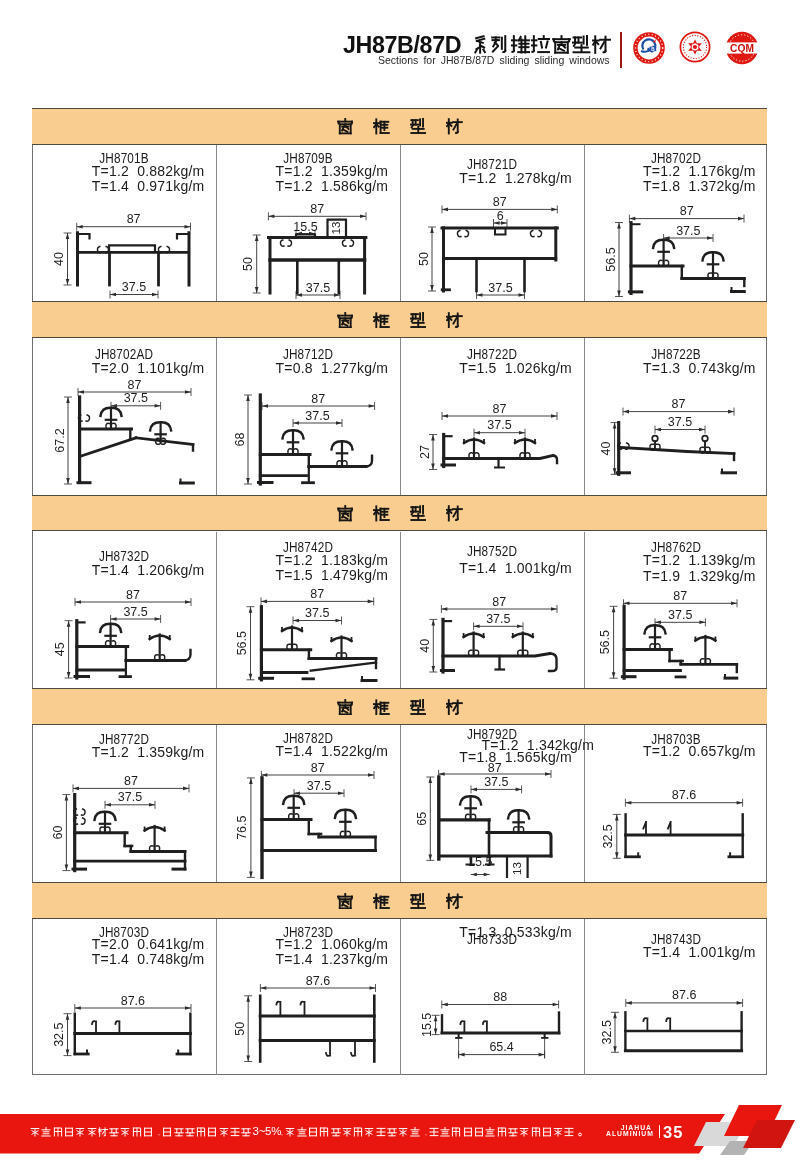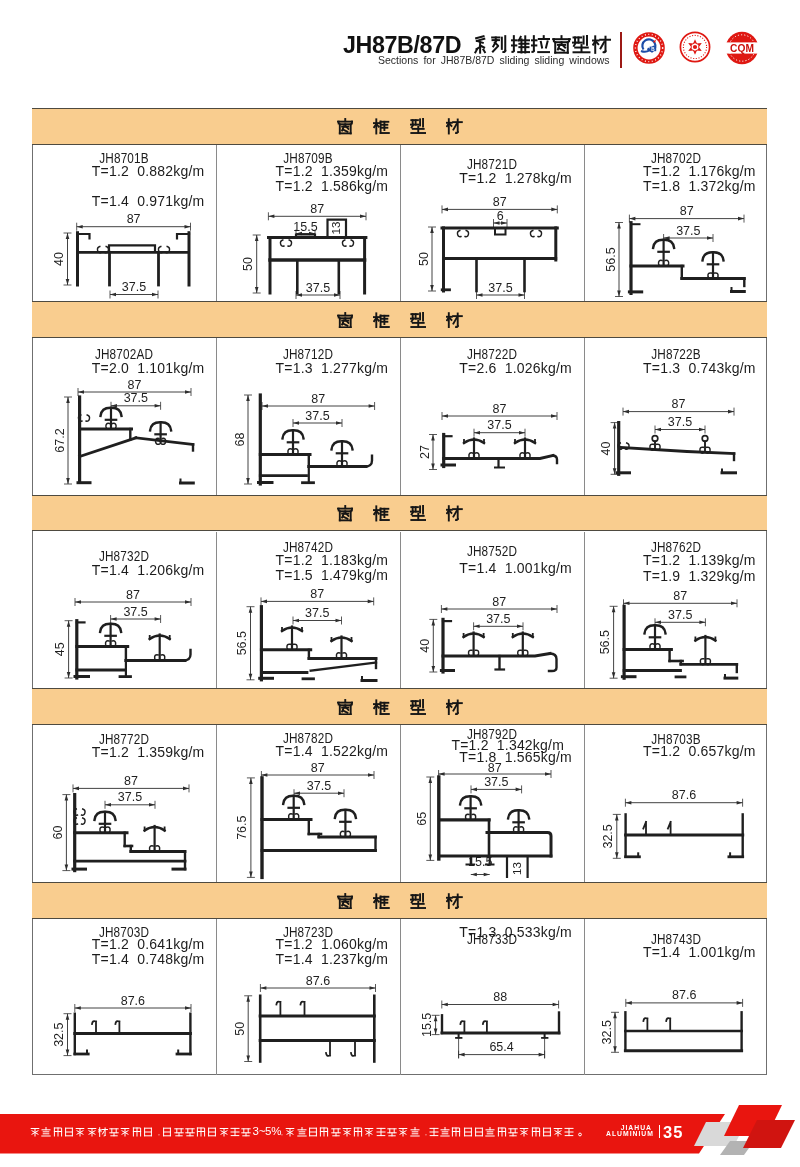--- a/index.html
+++ b/index.html
@@ -464,21 +464,21 @@
         <path d="M71 9 V85"></path>
         <path d="M71 85 Q69 93 61 91"></path>
         <path d="M64 37 L45 70"></path>
       </g>
     </svg>
 
 <div class="nm" style="left:64.4px;top:151.0px">JH8701B</div>
 
 <div class="sp" style="left:44.4px;top:164.0px">T=1.2  0.882kg/m</div>
 
-<div class="sp" style="left:44.4px;top:194px">T=1.4  0.971kg/m</div>
+<div class="sp" style="left:44.4px;top:179.0px">T=1.4  0.971kg/m</div>
 
 <svg style="position:absolute;left:32.5px;top:144.5px" width="184" height="157" viewBox="0 0 184 157">
       <line x1="43.7" y1="81.7" x2="157.5" y2="81.7" stroke="#2e2e2e" stroke-width="0.9"></line>
       <path d="M43.7 81.7 L49.7 83.5 L49.7 79.9 Z" fill="#2e2e2e"></path>
       <path d="M157.5 81.7 L151.5 79.9 L151.5 83.5 Z" fill="#2e2e2e"></path>
       <line x1="43.7" y1="77.7" x2="43.7" y2="85.7" stroke="#2e2e2e" stroke-width="0.8"></line>
       <line x1="157.5" y1="77.7" x2="157.5" y2="85.7" stroke="#2e2e2e" stroke-width="0.8"></line>
       <text x="100.6" y="78.2" font-size="12.5" fill="#1f1f1f" text-anchor="middle" font-family="Liberation Sans,sans-serif">87</text>
       <line x1="34.5" y1="88.0" x2="34.5" y2="140.0" stroke="#2e2e2e" stroke-width="0.9"></line>
       <path d="M34.5 88.0 L32.7 94.0 L36.3 94.0 Z" fill="#2e2e2e"></path>
@@ -671,21 +671,21 @@
       <path d="M78.0 70.0 V90.0" fill="none" stroke="#1f1f1f" stroke-width="2.2" stroke-linecap="square"></path>
       <path d="M76.4 85.5 q-4 -0.8 -3.4 3.4 q0.6 3.2 3.8 2.2 M79.6 85.5 q4 -0.8 3.4 3.4 q-0.6 3.2 -3.8 2.2" fill="none" stroke="#1f1f1f" stroke-width="1.5" stroke-linecap="square"></path>
       <path d="M117.1 92.5 Q118.1 84.0 127.6 84.3 Q137.1 84.0 138.1 92.5" fill="none" stroke="#1f1f1f" stroke-width="2.4" stroke-linecap="square"></path>
       <path d="M122.4 96.3 H132.8" fill="none" stroke="#1f1f1f" stroke-width="2.2" stroke-linecap="square"></path>
       <path d="M127.6 84.5 V105.0" fill="none" stroke="#1f1f1f" stroke-width="2.2" stroke-linecap="square"></path>
       <path d="M126.0 100.5 q-4 -0.8 -3.4 3.4 q0.6 3.2 3.8 2.2 M129.2 100.5 q4 -0.8 3.4 3.4 q-0.6 3.2 -3.8 2.2" fill="none" stroke="#1f1f1f" stroke-width="1.5" stroke-linecap="square"></path>
     </svg>
 
 <div class="nm" style="left:248.1px;top:346.7px">JH8712D</div>
 
-<div class="sp" style="left:228.1px;top:361.0px">T=1.3  1.277kg/m</div>
+<div class="sp" style="left:228.1px;top:361.0px">T=0.8  1.277kg/m</div>
 
 <svg style="position:absolute;left:216.2px;top:338.0px" width="184" height="157" viewBox="0 0 184 157">
       <line x1="46.0" y1="68.0" x2="158.6" y2="68.0" stroke="#2e2e2e" stroke-width="0.9"></line>
       <path d="M46.0 68.0 L52.0 69.8 L52.0 66.2 Z" fill="#2e2e2e"></path>
       <path d="M158.6 68.0 L152.6 66.2 L152.6 69.8 Z" fill="#2e2e2e"></path>
       <line x1="46.0" y1="64.0" x2="46.0" y2="72.0" stroke="#2e2e2e" stroke-width="0.8"></line>
       <line x1="158.6" y1="64.0" x2="158.6" y2="72.0" stroke="#2e2e2e" stroke-width="0.8"></line>
       <text x="102.3" y="64.5" font-size="12.5" fill="#1f1f1f" text-anchor="middle" font-family="Liberation Sans,sans-serif">87</text>
       <line x1="77.0" y1="85.0" x2="126.0" y2="85.0" stroke="#2e2e2e" stroke-width="0.9"></line>
       <path d="M77.0 85.0 L83.0 86.8 L83.0 83.2 Z" fill="#2e2e2e"></path>
@@ -713,21 +713,21 @@
       <path d="M77.0 92.5 V115.5" fill="none" stroke="#1f1f1f" stroke-width="2.2" stroke-linecap="square"></path>
       <path d="M75.4 111.0 q-4 -0.8 -3.4 3.4 q0.6 3.2 3.8 2.2 M78.6 111.0 q4 -0.8 3.4 3.4 q-0.6 3.2 -3.8 2.2" fill="none" stroke="#1f1f1f" stroke-width="1.5" stroke-linecap="square"></path>
       <path d="M115.5 111.5 Q116.5 103.0 126.0 103.3 Q135.5 103.0 136.5 111.5" fill="none" stroke="#1f1f1f" stroke-width="2.4" stroke-linecap="square"></path>
       <path d="M120.8 115.3 H131.2" fill="none" stroke="#1f1f1f" stroke-width="2.2" stroke-linecap="square"></path>
       <path d="M126.0 103.5 V127.5" fill="none" stroke="#1f1f1f" stroke-width="2.2" stroke-linecap="square"></path>
       <path d="M124.4 123.0 q-4 -0.8 -3.4 3.4 q0.6 3.2 3.8 2.2 M127.6 123.0 q4 -0.8 3.4 3.4 q-0.6 3.2 -3.8 2.2" fill="none" stroke="#1f1f1f" stroke-width="1.5" stroke-linecap="square"></path>
     </svg>
 
 <div class="nm" style="left:431.9px;top:347.2px">JH8722D</div>
 
-<div class="sp" style="left:411.9px;top:361.0px">T=2.6  1.026kg/m</div>
+<div class="sp" style="left:411.9px;top:361.0px">T=1.5  1.026kg/m</div>
 
 <svg style="position:absolute;left:400.0px;top:338.0px" width="184" height="157" viewBox="0 0 184 157">
       <line x1="42.0" y1="78.0" x2="157.0" y2="78.0" stroke="#2e2e2e" stroke-width="0.9"></line>
       <path d="M42.0 78.0 L48.0 79.8 L48.0 76.2 Z" fill="#2e2e2e"></path>
       <path d="M157.0 78.0 L151.0 76.2 L151.0 79.8 Z" fill="#2e2e2e"></path>
       <line x1="42.0" y1="74.0" x2="42.0" y2="82.0" stroke="#2e2e2e" stroke-width="0.8"></line>
       <line x1="157.0" y1="74.0" x2="157.0" y2="82.0" stroke="#2e2e2e" stroke-width="0.8"></line>
       <text x="99.5" y="74.5" font-size="12.5" fill="#1f1f1f" text-anchor="middle" font-family="Liberation Sans,sans-serif">87</text>
       <line x1="74.0" y1="94.7" x2="125.0" y2="94.7" stroke="#2e2e2e" stroke-width="0.9"></line>
       <path d="M74.0 94.7 L80.0 96.5 L80.0 92.9 Z" fill="#2e2e2e"></path>
@@ -1053,21 +1053,21 @@
       <path d="M77.7 71.0 V93.5" fill="none" stroke="#1f1f1f" stroke-width="2.2" stroke-linecap="square"></path>
       <path d="M76.1 89.0 q-4 -0.8 -3.4 3.4 q0.6 3.2 3.8 2.2 M79.3 89.0 q4 -0.8 3.4 3.4 q-0.6 3.2 -3.8 2.2" fill="none" stroke="#1f1f1f" stroke-width="1.5" stroke-linecap="square"></path>
       <path d="M118.9 93.0 Q119.9 84.5 129.4 84.8 Q138.9 84.5 139.9 93.0" fill="none" stroke="#1f1f1f" stroke-width="2.4" stroke-linecap="square"></path>
       <path d="M124.2 96.8 H134.6" fill="none" stroke="#1f1f1f" stroke-width="2.2" stroke-linecap="square"></path>
       <path d="M129.4 85.0 V111.0" fill="none" stroke="#1f1f1f" stroke-width="2.2" stroke-linecap="square"></path>
       <path d="M127.8 106.5 q-4 -0.8 -3.4 3.4 q0.6 3.2 3.8 2.2 M131.0 106.5 q4 -0.8 3.4 3.4 q-0.6 3.2 -3.8 2.2" fill="none" stroke="#1f1f1f" stroke-width="1.5" stroke-linecap="square"></path>
     </svg>
 
 <div class="nm" style="left:431.9px;top:726.9px">JH8792D</div>
 
-<div class="sp" style="left:404px;top:738.4px">T=1.2  1.342kg/m</div>
+<div class="sp" style="left:434px;top:738.4px">T=1.2  1.342kg/m</div>
 
 <div class="sp" style="left:411.9px;top:749.9px">T=1.8  1.565kg/m</div>
 
 <svg style="position:absolute;left:400.0px;top:724.6px" width="184" height="157" viewBox="0 0 184 157">
       <line x1="38.6" y1="49.0" x2="151.0" y2="49.0" stroke="#2e2e2e" stroke-width="0.9"></line>
       <path d="M38.6 49.0 L44.6 50.8 L44.6 47.2 Z" fill="#2e2e2e"></path>
       <path d="M151.0 49.0 L145.0 47.2 L145.0 50.8 Z" fill="#2e2e2e"></path>
       <line x1="38.6" y1="45.0" x2="38.6" y2="53.0" stroke="#2e2e2e" stroke-width="0.8"></line>
       <line x1="151.0" y1="45.0" x2="151.0" y2="53.0" stroke="#2e2e2e" stroke-width="0.8"></line>
       <text x="94.8" y="46.8" font-size="12.5" fill="#1f1f1f" text-anchor="middle" font-family="Liberation Sans,sans-serif">87</text>
@@ -1129,21 +1129,21 @@
       <path d="M62 97 V110 M59.3 103.5 L62 97" fill="none" stroke="#1f1f1f" stroke-width="1.8" stroke-linecap="square"></path>
       <path d="M86.6 97 V110 M83.9 103.5 L86.6 97" fill="none" stroke="#1f1f1f" stroke-width="1.8" stroke-linecap="square"></path>
       <path d="M41.6 131.8 H55.4" fill="none" stroke="#1f1f1f" stroke-width="2.8" stroke-linecap="square"></path>
       <path d="M54.2 131.8 V128.3" fill="none" stroke="#1f1f1f" stroke-width="2.0" stroke-linecap="square"></path>
       <path d="M144.9 131.8 H158.7" fill="none" stroke="#1f1f1f" stroke-width="2.8" stroke-linecap="square"></path>
       <path d="M146.1 131.8 V128.3" fill="none" stroke="#1f1f1f" stroke-width="2.0" stroke-linecap="square"></path>
     </svg>
 
 <div class="nm" style="left:64.4px;top:924.8px">JH8703D</div>
 
-<div class="sp" style="left:44.4px;top:937.4px">T=1.2  0.641kg/m</div>
+<div class="sp" style="left:44.4px;top:937.4px">T=2.0  0.641kg/m</div>
 
 <div class="sp" style="left:44.4px;top:952.3px">T=1.4  0.748kg/m</div>
 
 <svg style="position:absolute;left:32.5px;top:919.0px" width="184" height="157" viewBox="0 0 184 157">
       <line x1="41.8" y1="89.0" x2="158.0" y2="89.0" stroke="#2e2e2e" stroke-width="0.9"></line>
       <path d="M41.8 89.0 L47.8 90.8 L47.8 87.2 Z" fill="#2e2e2e"></path>
       <path d="M158.0 89.0 L152.0 87.2 L152.0 90.8 Z" fill="#2e2e2e"></path>
       <line x1="41.8" y1="85.0" x2="41.8" y2="93.0" stroke="#2e2e2e" stroke-width="0.8"></line>
       <line x1="158.0" y1="85.0" x2="158.0" y2="93.0" stroke="#2e2e2e" stroke-width="0.8"></line>
       <text x="99.9" y="85.5" font-size="12.5" fill="#1f1f1f" text-anchor="middle" font-family="Liberation Sans,sans-serif">87.6</text>

